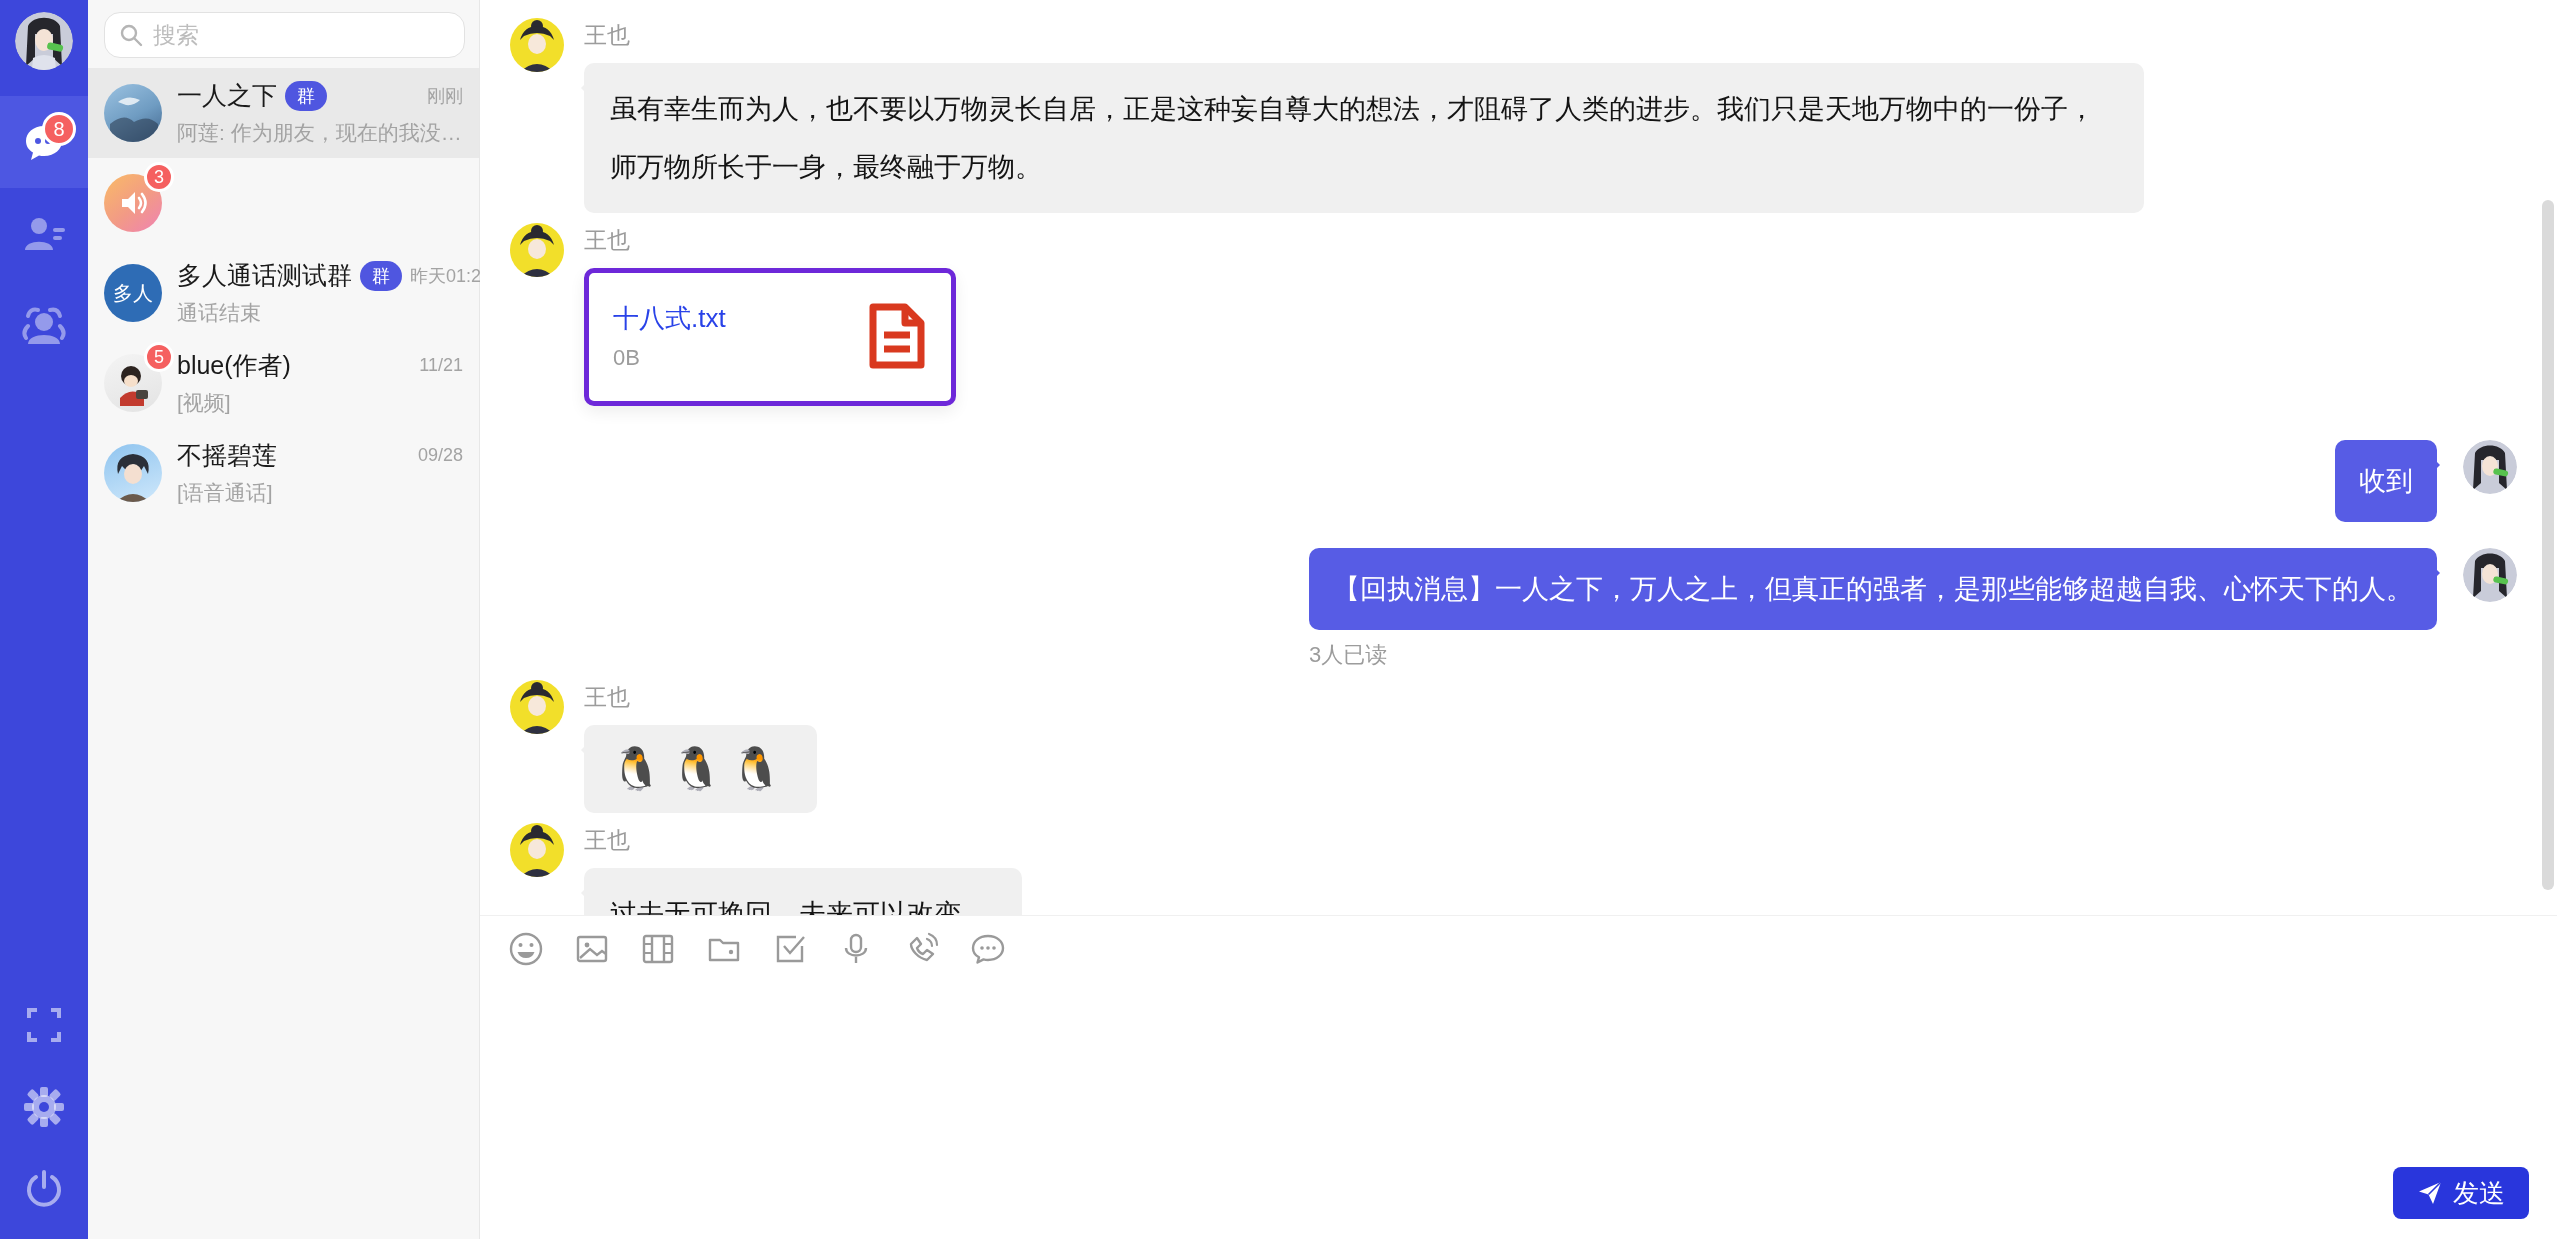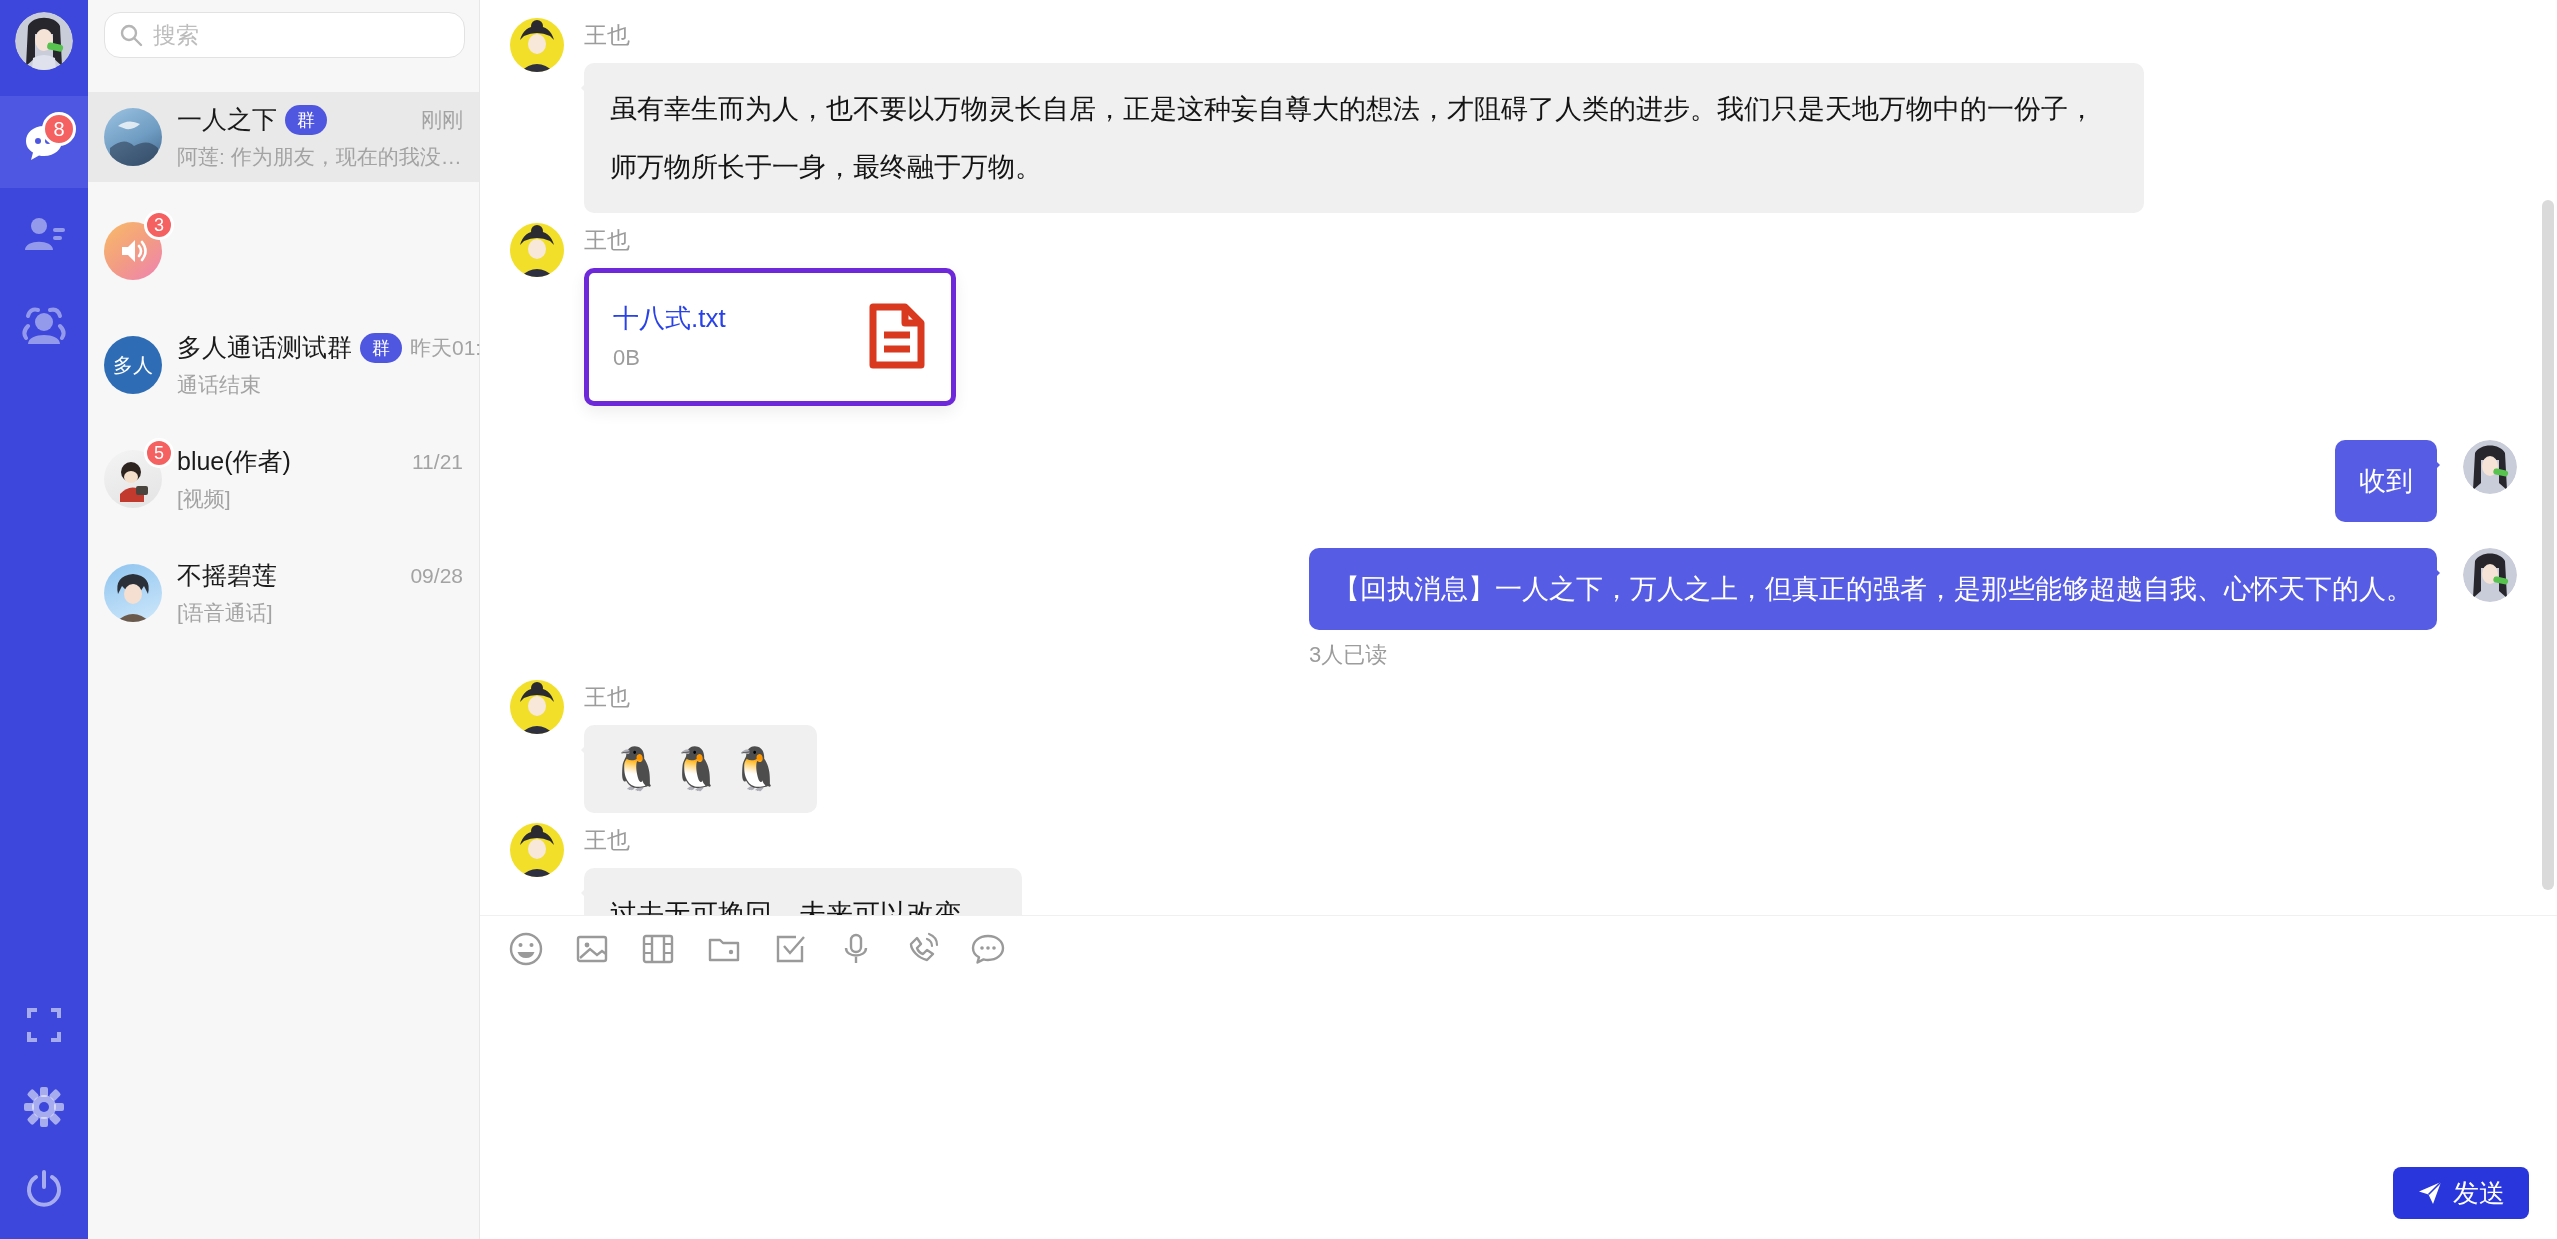--- a/index.html
+++ b/index.html
@@ -21,35 +21,35 @@
   .rail-btn { width:44px; height:44px; display:flex; align-items:center; justify-content:center; cursor:pointer; }
 
   
   .convpanel { width:392px; background:#f7f7f7; border-right:1px solid #e7e7e7; flex:none; display:flex; flex-direction:column; }
   .search-wrap { padding:12px 14px 10px 16px; }
   .search-box { height:46px; background:#fff; border:1px solid #e2e2e2; border-radius:16px;
     display:flex; align-items:center; padding:0 14px; gap:10px; }
   .search-box input { border:none; outline:none; flex:1; font-size:23px; color:#333; background:transparent;
     font-family:inherit; }
   .search-box input::placeholder { color:#bdbdbd; }
-  .conv-item { height:90px; display:flex; align-items:center; gap:15px; padding:0 16px; cursor:pointer;margin-top:24px; }
+  .conv-item { height:90px; display:flex; align-items:center; gap:15px; padding:0 16px; cursor:pointer; }
   .conv-item.selected { background:#e9e9e9; }
   .conv-avatar { width:58px; height:58px; border-radius:50%; flex:none; position:relative; }
   .conv-avatar .img { width:58px; height:58px; border-radius:50%; overflow:hidden; display:flex; align-items:center; justify-content:center; }
   .unread-dot { position:absolute; top:-12px; right:-12px; min-width:30px; height:30px; padding:0 7px;
     background:#f56060; border:3px solid #fff; border-radius:18px; color:#fff; font-size:18px;
     display:flex; align-items:center; justify-content:center; z-index:2; }
   .conv-main { flex:1; min-width:0; }
   .conv-top { display:flex; align-items:center; gap:8px; }
   .conv-title { font-size:25px; color:#1a1a1a; white-space:nowrap; }
   .pill { height:30px; padding:0 12px; border-radius:16px; color:#fff; font-size:18px;
     display:inline-flex; align-items:center; flex:none; }
   .pill.group { background:#4f56e0; }
   .pill.official { background:#e4514f; }
-  .conv-time { margin-left:auto; font-size:21px; color:#a3a3a3; flex:none; }
+  .conv-time { margin-left:auto; font-size:18px; color:#a3a3a3; flex:none; }
   .conv-sub { margin-top:7px; font-size:21px; color:#a3a3a3; white-space:nowrap; overflow:hidden; text-overflow:ellipsis; }
   .av-group { background:linear-gradient(150deg,#9cc3e2 0%,#6f9cc2 55%,#41658c 100%); }
   .av-sys   { background:linear-gradient(140deg,#f9bb66 0%,#f29a86 55%,#ef82b4 100%); display:flex; align-items:center; justify-content:center; }
   .av-multi { background:#2e6cb5; display:flex; align-items:center; justify-content:center; color:#fff; font-size:20px; }
   .av-blue  { background:linear-gradient(160deg,#f4f4f4,#e3e3e3); }
   .av-boy   { background:linear-gradient(160deg,#8fc4ef,#cfe8fb); }
   .av-wang  { background:#f2df2a; }
 
   
   .chatarea { flex:1; display:flex; flex-direction:column; background:#fff; position:relative; min-width:0; }

